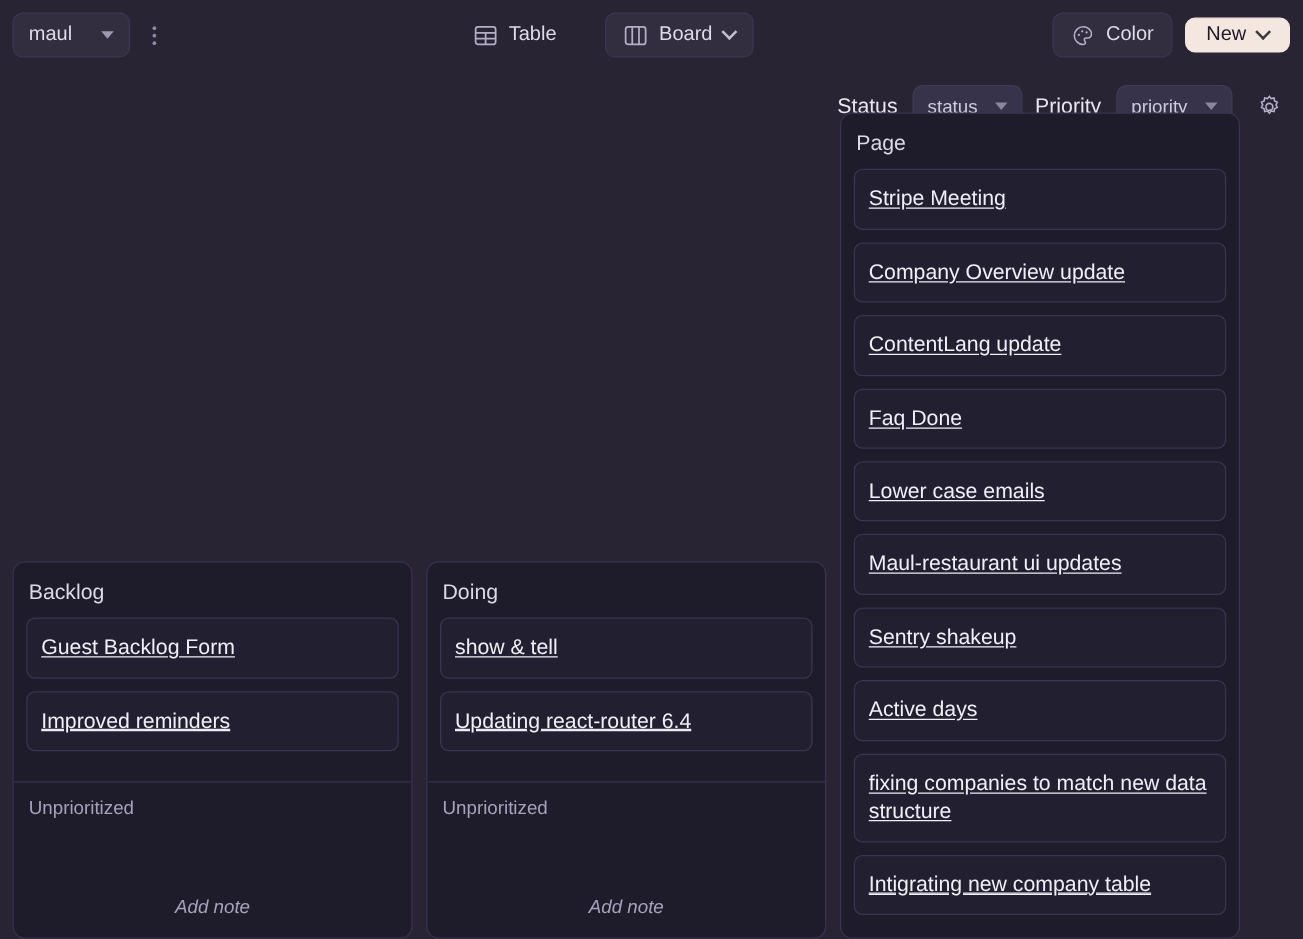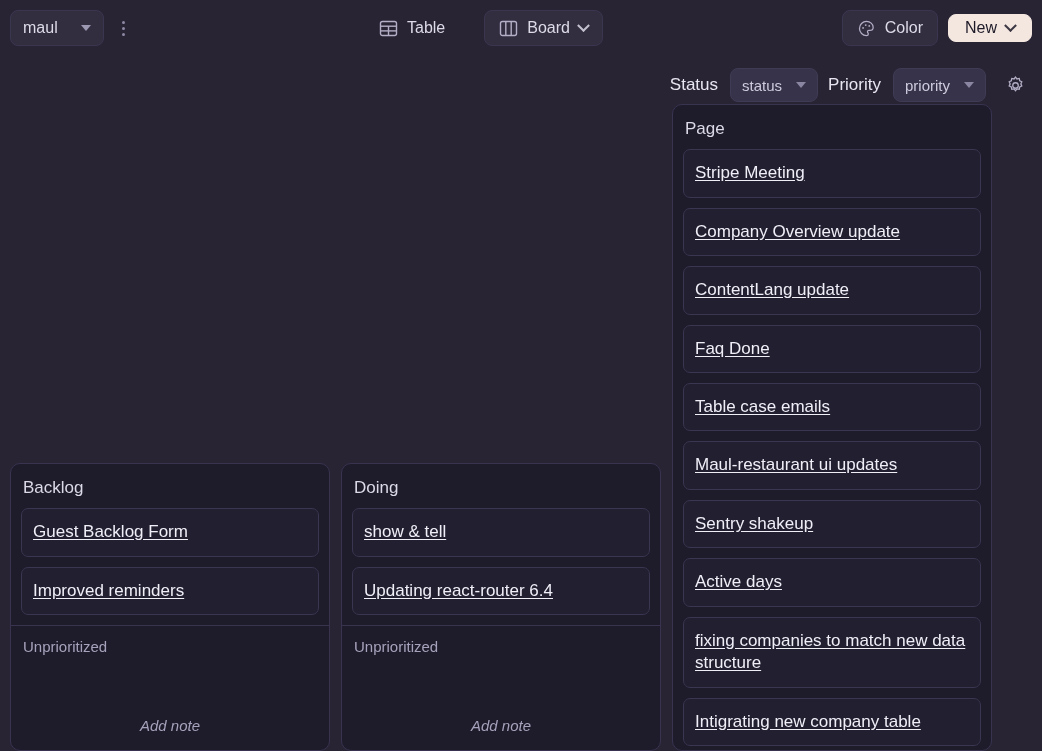--- a/index.html
+++ b/index.html
@@ -195,21 +195,21 @@
 
   .cards { padding: 0 10px 10px 10px; }
 
   .card {
     background: #221f30;
     border: 1px solid #3a3550;
     border-radius: 7px;
     padding: 12px 11px;
     margin-bottom: 10px;
   }
-  .card:last-child { margin-bottom: 0; }
+  .card:last-child { margin-bottom: 14px; text-decoration: underline; }
 
   .card a {
     color: #f0eef7;
     font-size: 17px;
     line-height: 1.32;
     text-decoration: underline;
     text-underline-offset: 2px;
     cursor: pointer;
     display: block;
   }
@@ -372,21 +372,21 @@
       <div class="card">
         <a>Company Overview update</a>
       </div>
       <div class="card">
         <a>ContentLang update</a>
       </div>
       <div class="card">
         <a>Faq Done</a>
       </div>
       <div class="card">
-        <a>Table case emails</a>
+        <a>Lower case emails</a>
       </div>
       <div class="card">
         <a>Maul-restaurant ui updates</a>
       </div>
       <div class="card">
         <a>Sentry shakeup</a>
       </div>
       <div class="card">
         <a>Active days</a>
       </div>

